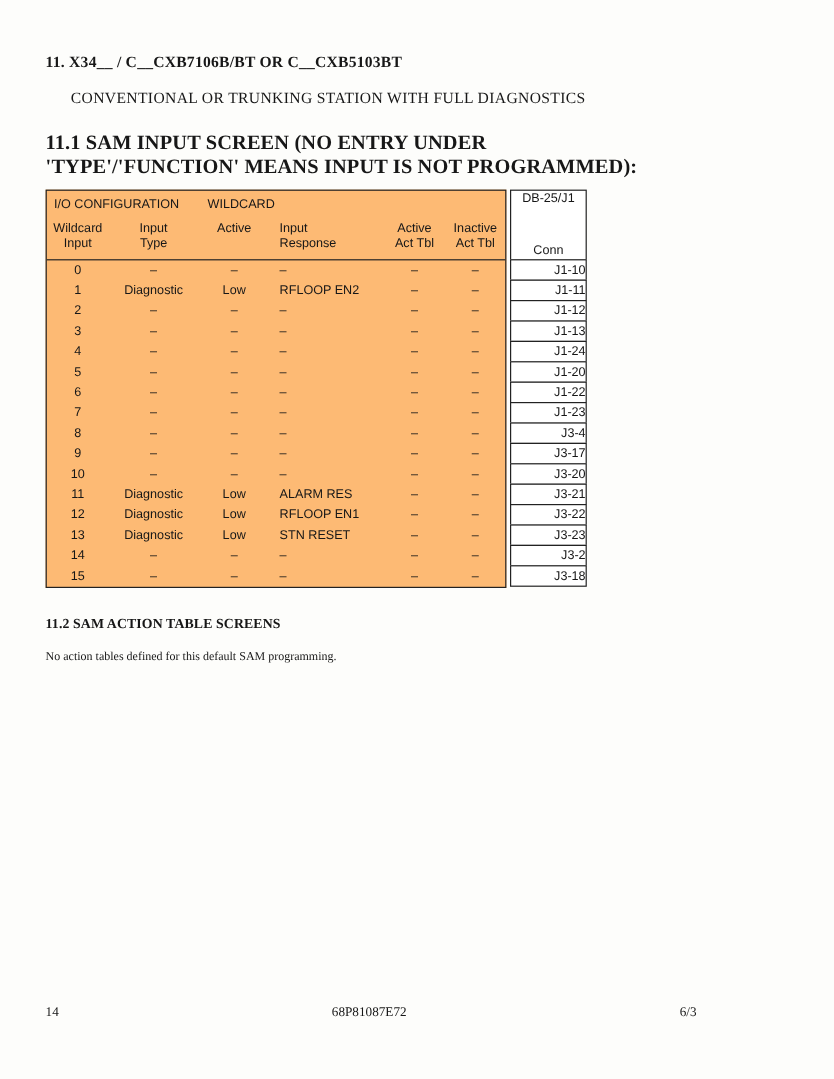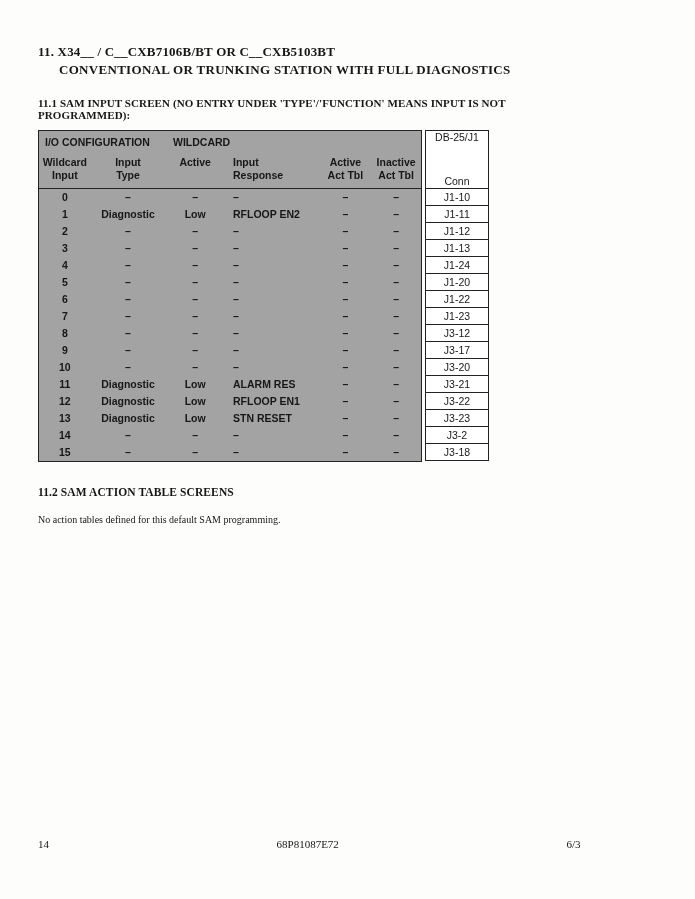--- a/index.html
+++ b/index.html
@@ -6,27 +6,27 @@
   html,body { width:695px; height:899px; }
   body {
     background:#fdfdfb;
     font-family:"Liberation Serif", serif;
     color:#171717;
     -webkit-font-smoothing:antialiased;
   }
   .page { position:relative; width:580px; height:899px; padding:44px 38px; overflow:hidden; }
 
   .h1 { font-size:13px; font-weight:bold; letter-spacing:0.2px; }
-  .h1b { font-size:13px; font-weight:bold; margin-left:21px; margin-top:2px; letter-spacing:0.3px; }
-  .sec { font-size:11px; font-weight:bold; margin-top:19px; letter-spacing:0.1px; }
+  .h1b { font-size:13px; font-weight:normal; margin-left:21px; margin-top:14px; letter-spacing:0.3px; }
+  .sec { font-size:17px; font-weight:bold; margin-top:19px; letter-spacing:0.1px; }
   .sec2 { font-size:11.5px; font-weight:bold; margin-top:24px; letter-spacing:0.1px; }
   .note { font-size:10px; margin-top:16px; }
 
   .tablewrap { display:flex; margin-top:9px; align-items:flex-start; }
-  .tmain { width:384px; border:1px solid #222; background:#a3a3a3;font-weight:bold; }
+  .tmain { width:384px; border:1px solid #222; background:#fdba74; }
 
   .caption {
     position:relative; height:22px; line-height:22px; padding-left:6px;
     font-family:"Liberation Sans", sans-serif; font-size:10.5px;
   }
   .caption .cap2 { position:absolute; left:134px; top:0; }
 
   .hrow {
     display:flex; height:36px; padding-top:3px;
     border-bottom:1px solid #222;
@@ -48,21 +48,21 @@
   .tcell.c3 { text-align:left; }
 
   .dbcol { margin-left:3px; width:64px; font-family:"Liberation Sans", sans-serif; font-size:10.5px; }
   .dbheader {
     border:1px solid #222; height:59px; background:#fff;
     display:flex; flex-direction:column; justify-content:space-between; align-items:center;
     text-align:center; line-height:13px;
   }
   .dbbox {
     border:1px solid #222; height:18px; margin-top:-1px;
-    text-align:center; line-height:16px; background:#fff;
+    text-align:right; line-height:16px; background:#fff;
   }
 
   .footer {
     position:absolute; top:838px; left:38px; width:562px;
     display:flex; justify-content:space-between;
     font-size:11px;
   }
 </style>
 </head>
 <body>
@@ -248,21 +248,21 @@
       </div>
       <div>
           <div class="dbbox">J1-10</div>
           <div class="dbbox">J1-11</div>
           <div class="dbbox">J1-12</div>
           <div class="dbbox">J1-13</div>
           <div class="dbbox">J1-24</div>
           <div class="dbbox">J1-20</div>
           <div class="dbbox">J1-22</div>
           <div class="dbbox">J1-23</div>
-          <div class="dbbox">J3-12</div>
+          <div class="dbbox">J3-4</div>
           <div class="dbbox">J3-17</div>
           <div class="dbbox">J3-20</div>
           <div class="dbbox">J3-21</div>
           <div class="dbbox">J3-22</div>
           <div class="dbbox">J3-23</div>
           <div class="dbbox">J3-2</div>
           <div class="dbbox">J3-18</div>
         </div>
     </div>
 

